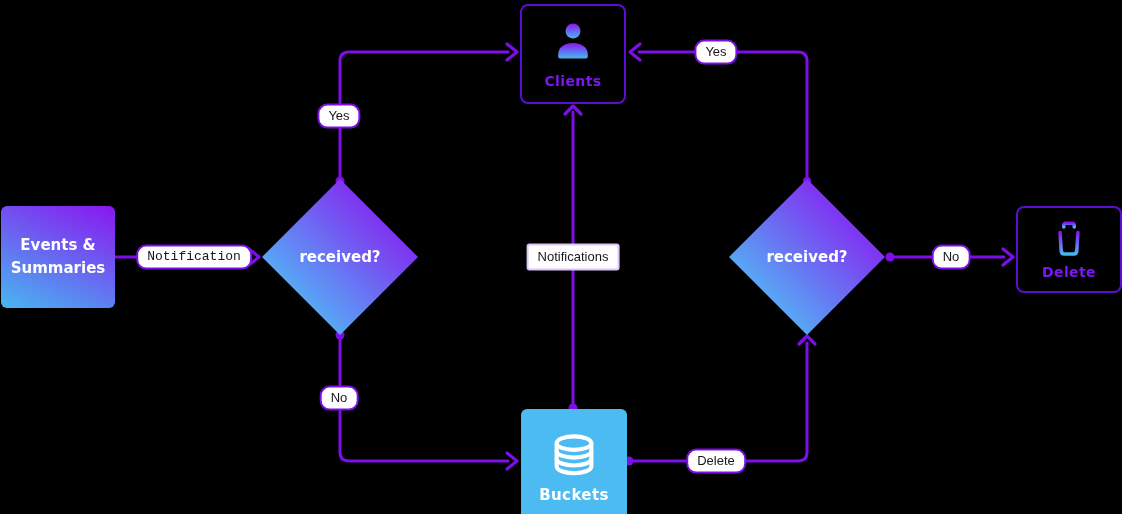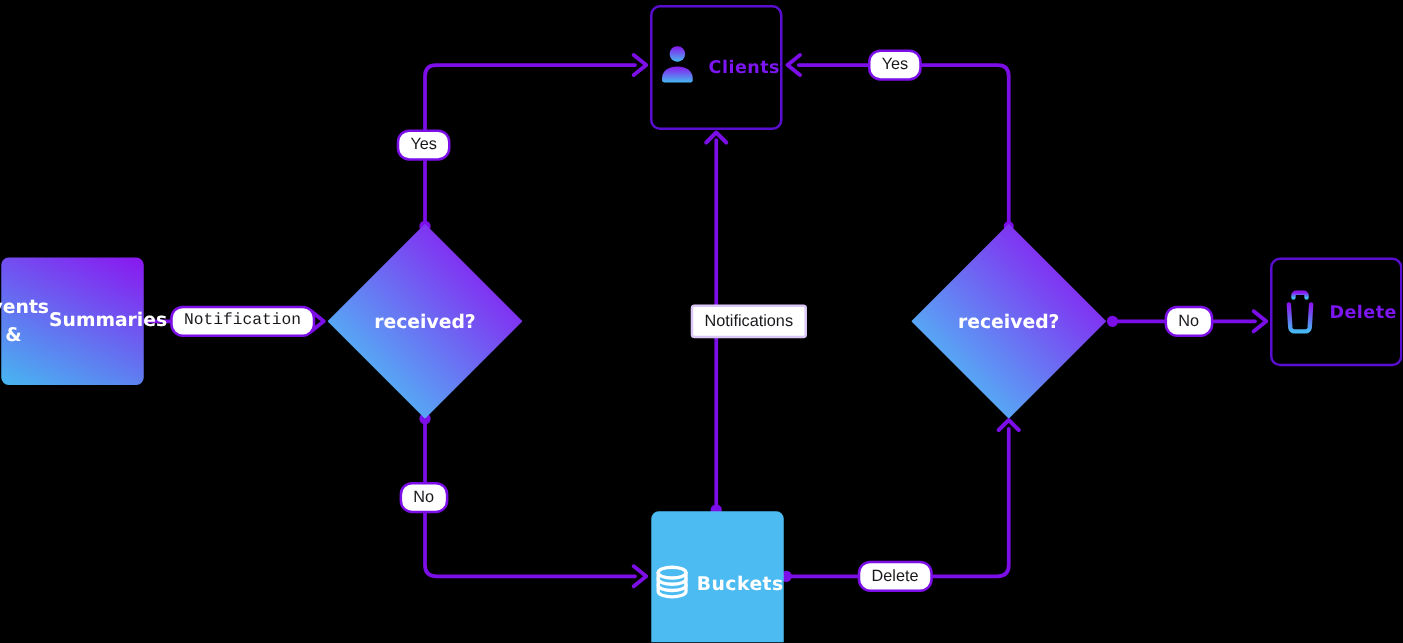--- a/index.html
+++ b/index.html
@@ -18,21 +18,21 @@
   .stage{
     position:relative;width:1122px;height:514px;overflow:hidden;
     background:var(--background);
     font-family:"DejaVu Sans",sans-serif;
   }
   .edges-svg{position:absolute;left:0;top:0;width:1122px;height:514px;}
   .edge{stroke:var(--edge-purple);stroke-width:3;fill:none;stroke-linecap:round;}
   .arrowhead{stroke:var(--edge-purple);stroke-width:3.2;fill:none;stroke-linecap:round;stroke-linejoin:round;}
   .edge-dot{fill:var(--edge-purple);}
 
-  .node{position:absolute;display:flex;flex-direction:row;align-items:center;justify-content:center;}
+  .node{position:absolute;display:flex;flex-direction:column;align-items:center;justify-content:center;}
   .node-events{
     left:1px;top:206px;width:114px;height:102px;border-radius:6px;
     background:linear-gradient(205deg,var(--gradient-purple) 0%,var(--gradient-cyan) 100%);
     color:#fff;font-weight:700;font-size:15px;line-height:1.55;text-align:center;
   }
   .diamond{
     position:absolute;width:156px;height:156px;
     clip-path:polygon(50% 0%,100% 50%,50% 100%,0% 50%);
     background:linear-gradient(225deg,var(--gradient-purple) 12%,var(--gradient-cyan-bright) 92%);
     display:flex;align-items:center;justify-content:center;
@@ -150,18 +150,18 @@
         <path d="M10 12.2 v6.3"></path>
         <path d="M14 12.2 v6.3"></path>
       </g>
     </svg>
     <div>Delete</div>
   </div>
 
   <div class="edge-label" style="left:194px;top:257px;font-family:Liberation Mono, monospace;">Notification</div>
   <div class="edge-label" style="left:339px;top:116px;">Yes</div>
   <div class="edge-label" style="left:339px;top:398px;">No</div>
-  <div class="edge-label light" style="left:573px;top:257px;margin-left:26px;">Notifications</div>
+  <div class="edge-label light" style="left:573px;top:257px;">Notifications</div>
   <div class="edge-label" style="left:716px;top:461px;">Delete</div>
   <div class="edge-label" style="left:716px;top:52px;">Yes</div>
   <div class="edge-label" style="left:951px;top:257px;">No</div>
 
 </div>
 
 </body></html>

